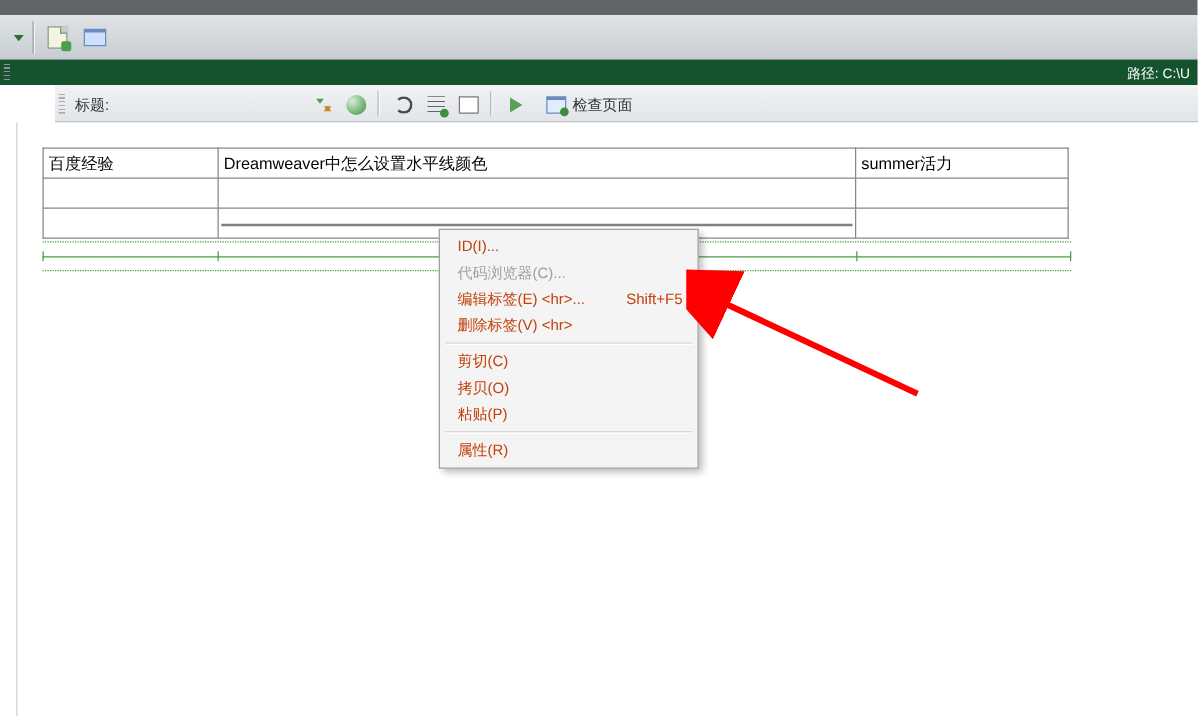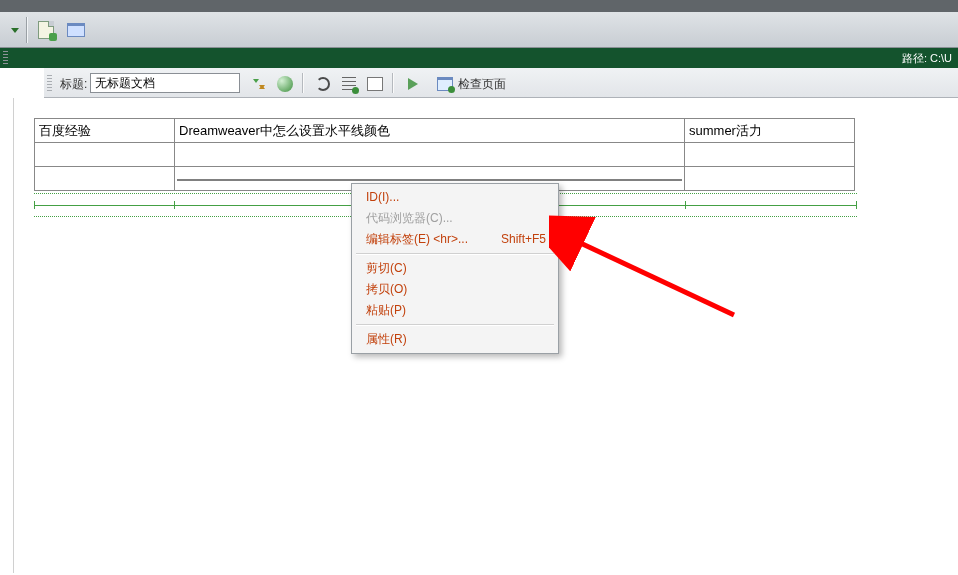--- a/index.html
+++ b/index.html
@@ -93,21 +93,20 @@
 </div>
 
 <div class="dark-bar">
   <div class="dark-handle"></div>
   <span>路径:  C:\U</span>
 </div>
 
 <div class="doc-bar">
   <div class="doc-handle"></div>
   <div class="lbl-title">标题:</div>
-  <input class="inp-title" value="无标题文档" style="">
 
   <div class="db-btn" style="left:204px;">
     <svg class="ico-updown" viewBox="0 0 14 16">
       <path d="M4 7 L1 3 L7 3 Z" fill="#4aa04a"></path>
         <path d="M10 9 L7 13 L13 13 Z" fill="#c0881f" transform="rotate(180 10 11)"></path>
       <path d="M10 9 L13 13 L7 13 Z" fill="#c0881f"></path>
     </svg>
   </div>
   <div class="db-btn" style="left:230px;">
     <div class="ico-globe"></div>
@@ -165,20 +164,21 @@
     <div class="sel-tick" style="left:140px;"></div>
     <div class="sel-tick" style="left:651px;"></div>
     <div class="sel-tick" style="left:822px;"></div>
   </div>
 </div>
 
 <div class="ctx">
   <div class="ctx-item"><span>ID(I)...</span></div>
   <div class="ctx-item disabled"><span>代码浏览器(C)...</span></div>
   <div class="ctx-item"><span>编辑标签(E) &lt;hr&gt;...</span><span class="sc">Shift+F5</span></div>
+  <div class="ctx-item"><span>删除标签(V) &lt;hr&gt;</span></div>
   <div class="ctx-sep"></div>
   <div class="ctx-item"><span>剪切(C)</span></div>
   <div class="ctx-item"><span>拷贝(O)</span></div>
   <div class="ctx-item"><span>粘贴(P)</span></div>
   <div class="ctx-sep"></div>
   <div class="ctx-item"><span>属性(R)</span></div>
 </div>
 
 <svg class="arrow-svg" width="200" height="120">
   <defs>

